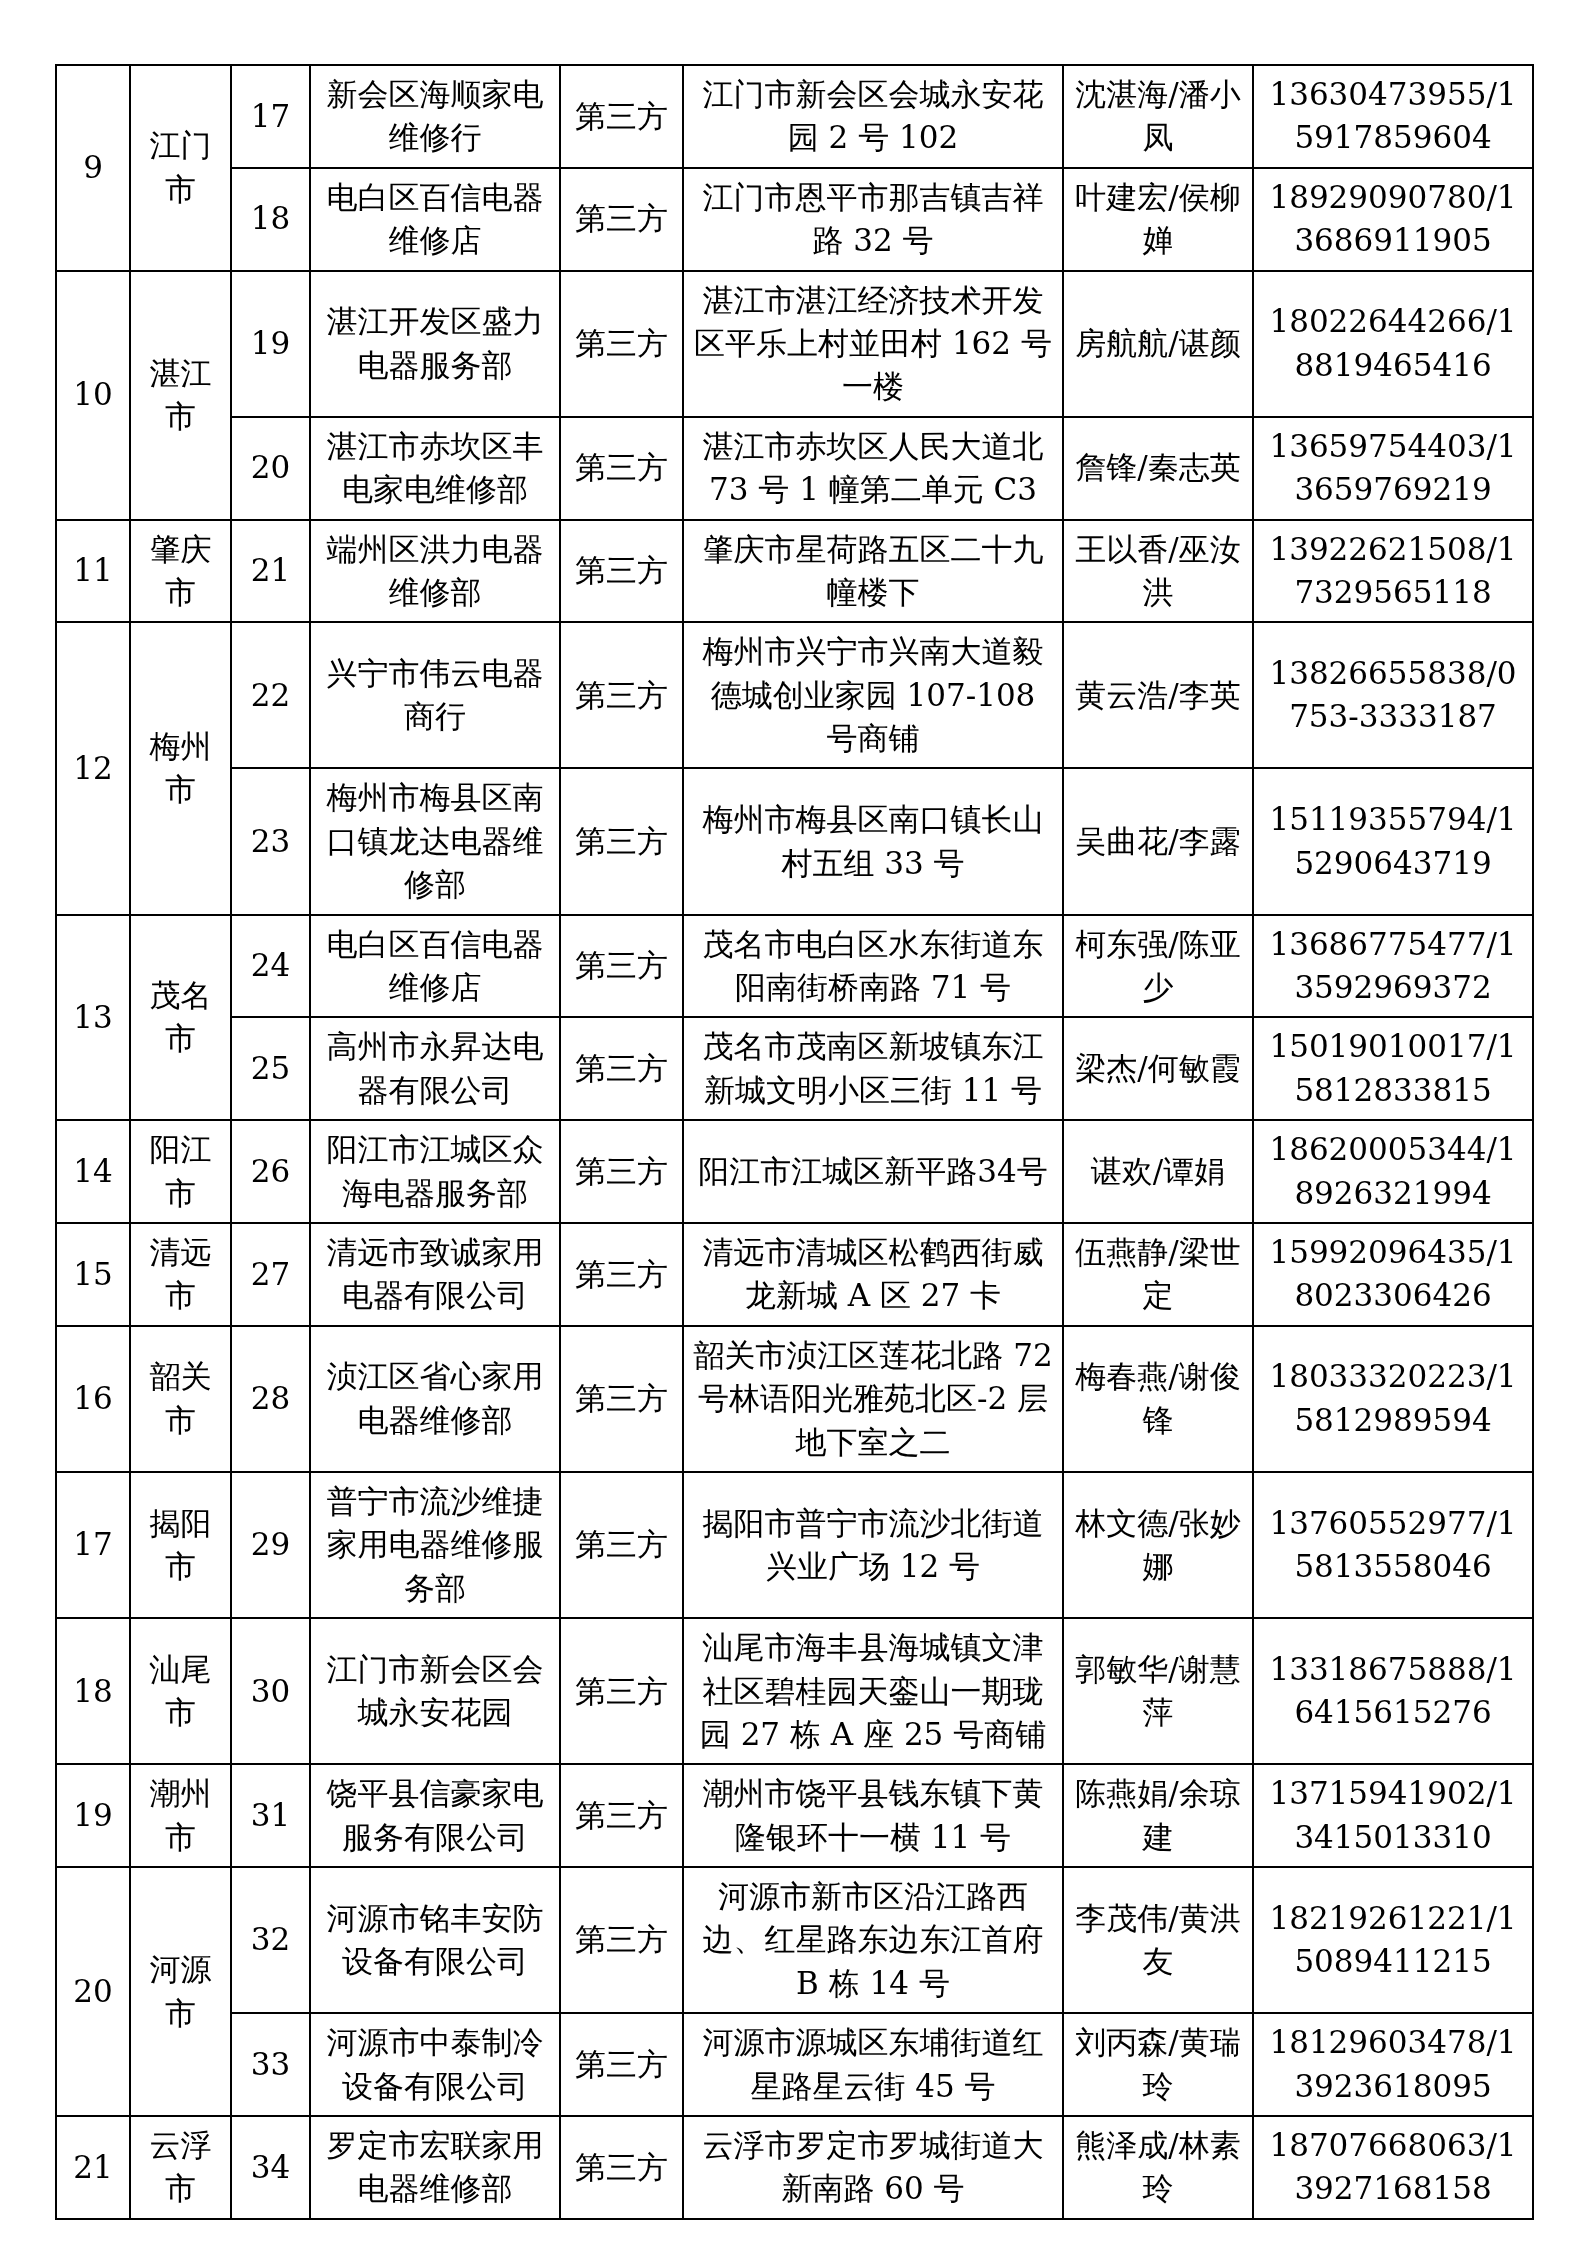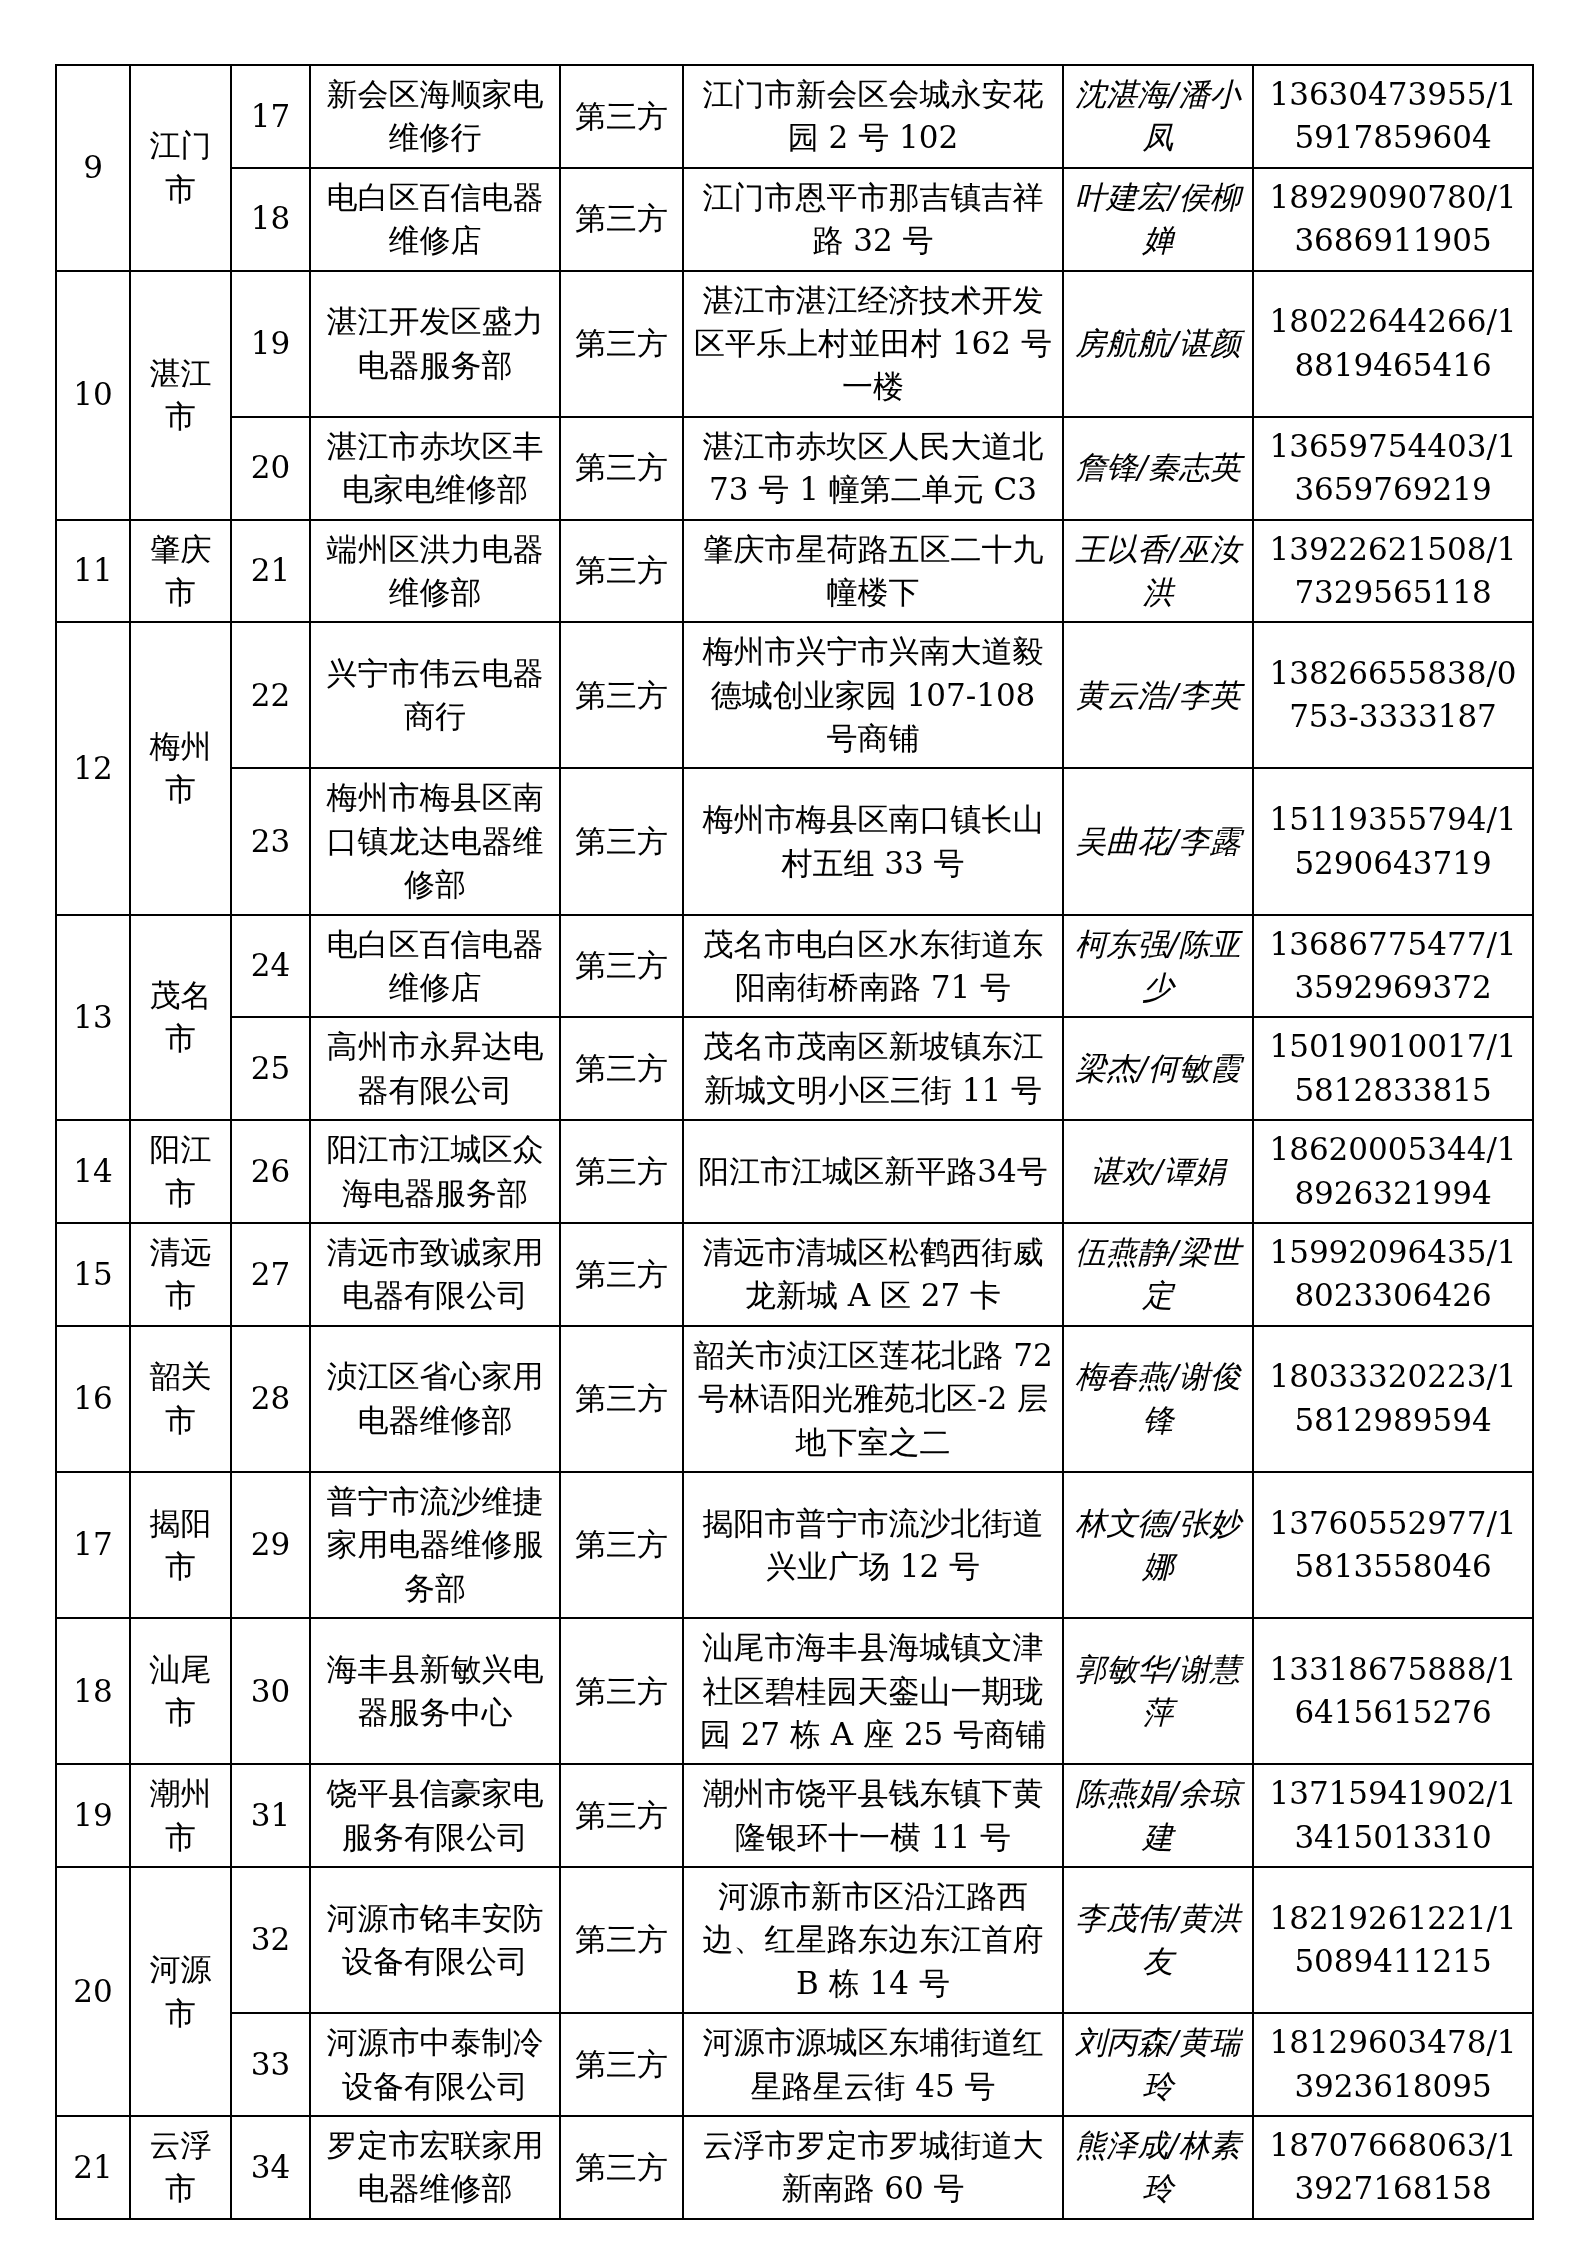--- a/index.html
+++ b/index.html
@@ -30,21 +30,21 @@
     line-height: 1.4;
     overflow-wrap: break-word;
     padding: 7px 8px;
   }
   td.col-no     { padding: 7px 4px; }
   td.col-city   { padding: 7px 6px; }
   td.col-seq    { padding: 7px 4px; }
   td.col-name   { padding: 7px 6px; }
   td.col-type   { padding: 7px 6px; }
   td.col-addr   { padding: 7px 8px; }
-  td.col-person { padding: 7px 8px; font-style: italic; }
+  td.col-person { padding: 7px 8px; }
   td.col-phone  { padding: 7px 8px; margin-top: 44px; }
 </style>
 </head>
 <body>
 
 <div class="page">
   <table class="svc">
     <colgroup>
       <col style="width:74px">
       <col style="width:101px">
@@ -175,21 +175,21 @@
           <td class="col-name">普宁市流沙维捷家用电器维修服务部</td>
           <td class="col-type">第三方</td>
           <td class="col-addr">揭阳市普宁市流沙北街道兴业广场 12 号</td>
           <td class="col-person">林文德/张妙娜</td>
           <td class="col-phone">13760552977/15813558046</td>
         </tr>
         <tr>
           <td class="col-no">18</td>
           <td class="col-city">汕尾市</td>
           <td class="col-seq">30</td>
-          <td class="col-name">海丰县新敏兴电器服务中心</td>
+          <td class="col-name">江门市新会区会城永安花园</td>
           <td class="col-type">第三方</td>
           <td class="col-addr">汕尾市海丰县海城镇文津社区碧桂园天銮山一期珑园 27 栋 A 座 25 号商铺</td>
           <td class="col-person">郭敏华/谢慧萍</td>
           <td class="col-phone">13318675888/16415615276</td>
         </tr>
         <tr>
           <td class="col-no">19</td>
           <td class="col-city">潮州市</td>
           <td class="col-seq">31</td>
           <td class="col-name">饶平县信豪家电服务有限公司</td>

